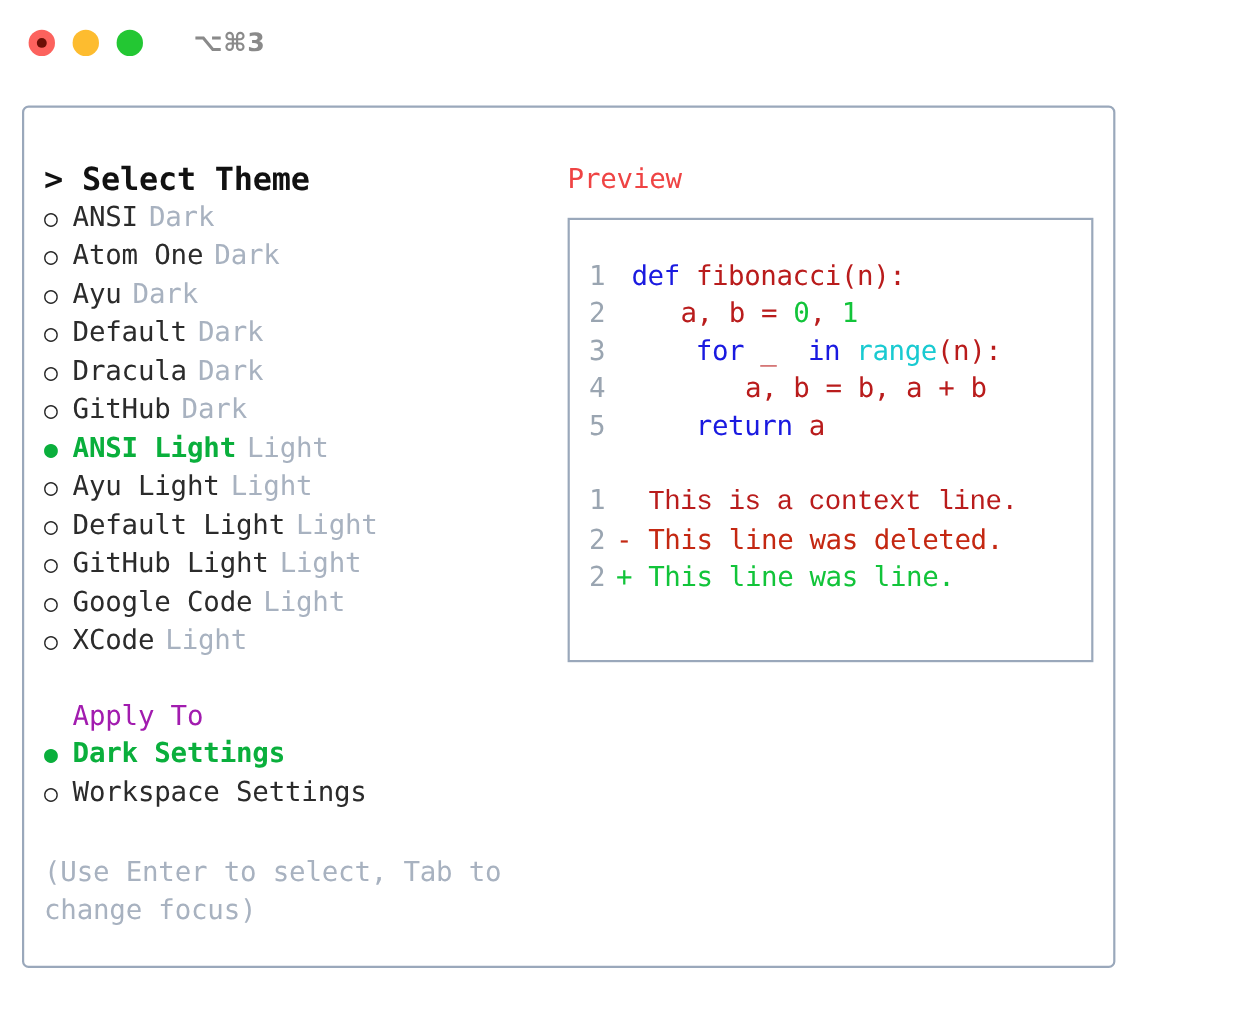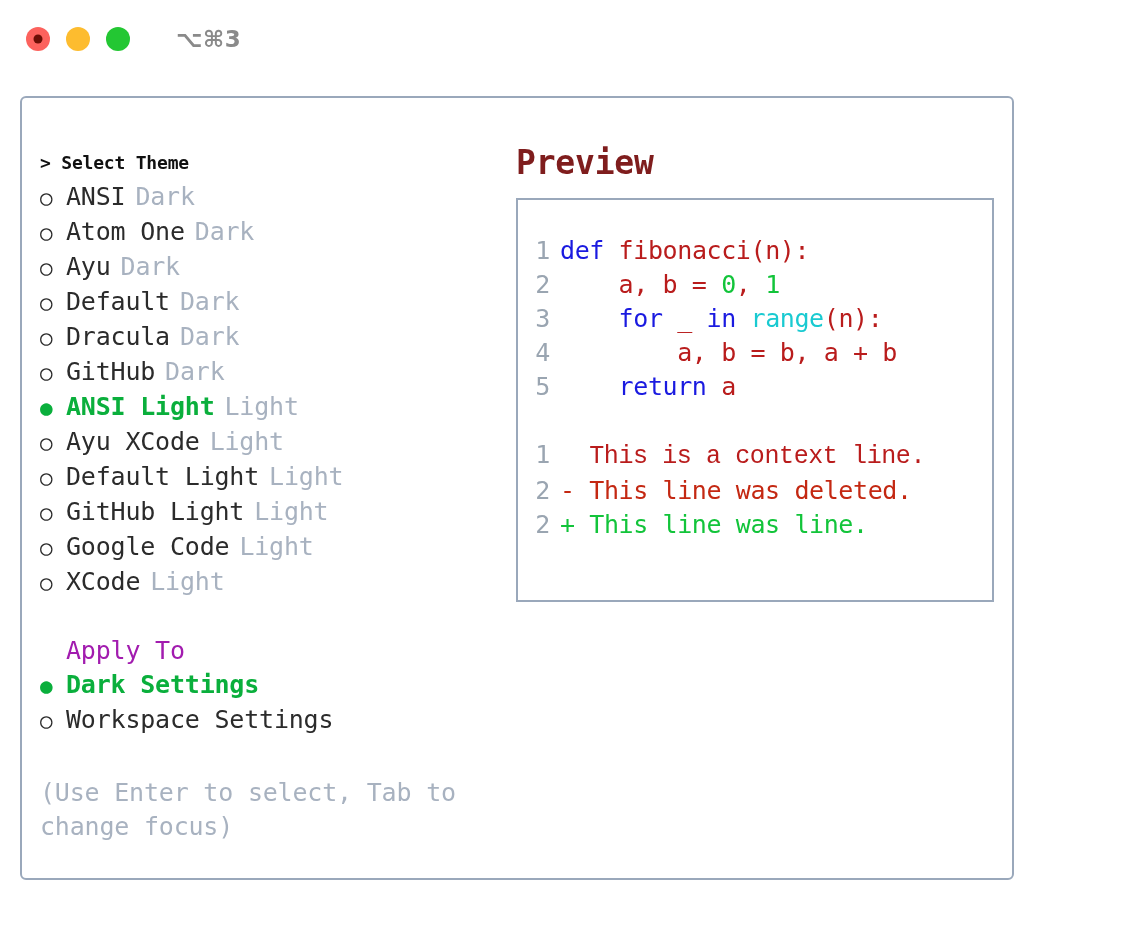--- a/index.html
+++ b/index.html
@@ -92,21 +92,21 @@
   }
 
   
   .left-col {
     width: 468px;
     padding: 48px 0 0 18px;
     box-sizing: border-box;
   }
 
   .list-header {
-    font-size: 18px;
+    font-size: 29px;
     font-weight: bold;
     color: #111111;
     line-height: 34px;
     white-space: pre;
     letter-spacing: -0.2px;
   }
 
   .opt-row {
     display: flex;
     align-items: baseline;
@@ -160,23 +160,23 @@
   }
 
   
   .right-col {
     flex: 1;
     padding: 48px 0 0 26px;
     box-sizing: border-box;
   }
 
   .preview-header {
-    font-size: 33px;
-    font-weight: bold;
-    color: #7f1d1d;
+    font-size: 25px;
+    font-weight: normal;
+    color: #ef4444;
     line-height: 34px;
     letter-spacing: -0.2px;
   }
 
   .preview-box {
     margin-top: 18px;
     width: 478px;
     height: 404px;
     border: 2px solid #9aa8bb;
     box-sizing: border-box;
@@ -196,21 +196,21 @@
     display: inline-block;
     width: 42px;
     flex: 0 0 42px;
     text-align: right;
     color: #9aa5b1;
     padding-right: 10px;
     box-sizing: border-box;
   }
   .code-text { color: #b91c1c; }
 
-  .tok-kw  { color: #1a1ae0; }
+  .tok-kw  { color: #1a1ae0; margin-left: 14px; }
   .tok-fn  { color: #19cad1; }
   .tok-num { color: #12c43a; }
 
   .blank-line { height: 34px; }
 
   .diff-ctx  { color: #b91c1c; font-family: Liberation Mono, monospace; }
   .diff-del  { color: #c42812; }
   .diff-add  { color: #12c43a; }
 </style>
 </head>
@@ -235,21 +235,21 @@
         <div class="list-header">&gt; Select Theme</div>
 
         <div id="theme-list">
             <div class="opt-row"><span class="opt-marker">○</span><span class="opt-label">ANSI</span><span class="opt-tag">Dark</span></div>
             <div class="opt-row"><span class="opt-marker">○</span><span class="opt-label">Atom One</span><span class="opt-tag">Dark</span></div>
             <div class="opt-row"><span class="opt-marker">○</span><span class="opt-label">Ayu</span><span class="opt-tag">Dark</span></div>
             <div class="opt-row"><span class="opt-marker">○</span><span class="opt-label">Default</span><span class="opt-tag">Dark</span></div>
             <div class="opt-row"><span class="opt-marker">○</span><span class="opt-label">Dracula</span><span class="opt-tag">Dark</span></div>
             <div class="opt-row"><span class="opt-marker">○</span><span class="opt-label">GitHub</span><span class="opt-tag">Dark</span></div>
             <div class="opt-row selected"><span class="opt-marker sel">●</span><span class="opt-label">ANSI Light</span><span class="opt-tag">Light</span></div>
-            <div class="opt-row"><span class="opt-marker">○</span><span class="opt-label">Ayu XCode</span><span class="opt-tag">Light</span></div>
+            <div class="opt-row"><span class="opt-marker">○</span><span class="opt-label">Ayu Light</span><span class="opt-tag">Light</span></div>
             <div class="opt-row"><span class="opt-marker">○</span><span class="opt-label">Default Light</span><span class="opt-tag">Light</span></div>
             <div class="opt-row"><span class="opt-marker">○</span><span class="opt-label">GitHub Light</span><span class="opt-tag">Light</span></div>
             <div class="opt-row"><span class="opt-marker">○</span><span class="opt-label">Google Code</span><span class="opt-tag">Light</span></div>
             <div class="opt-row"><span class="opt-marker">○</span><span class="opt-label">XCode</span><span class="opt-tag">Light</span></div>
           </div>
 
         <div class="section-gap"></div>
 
         <div class="section-title">Apply To</div>
 

